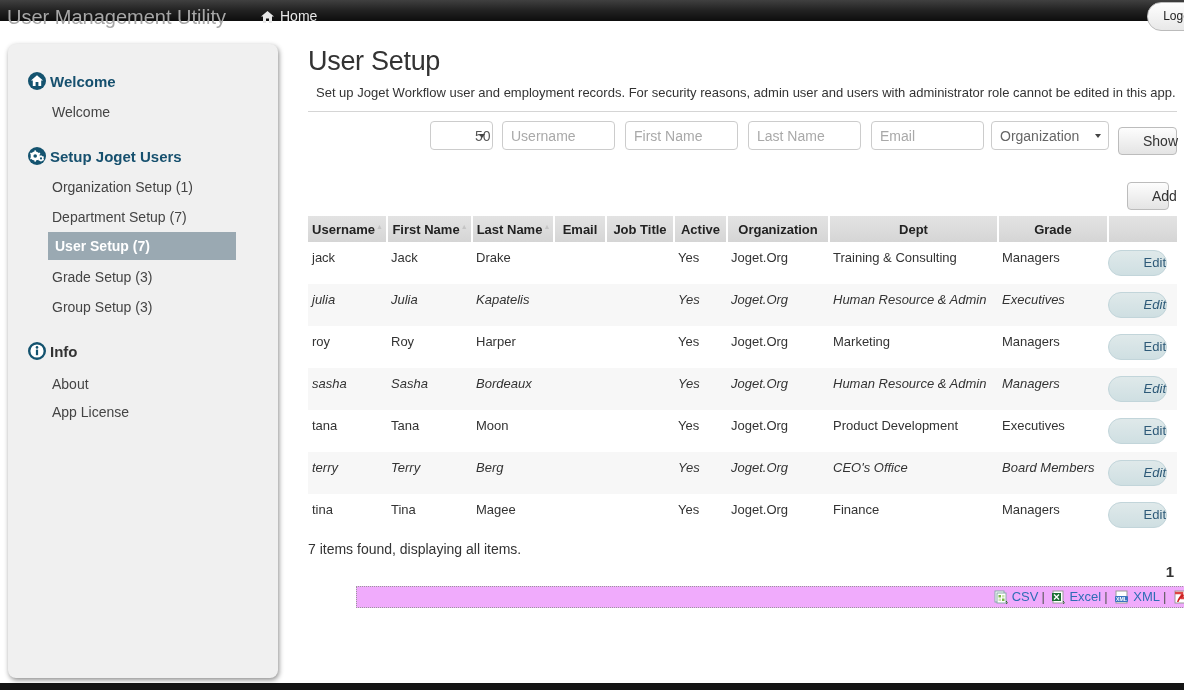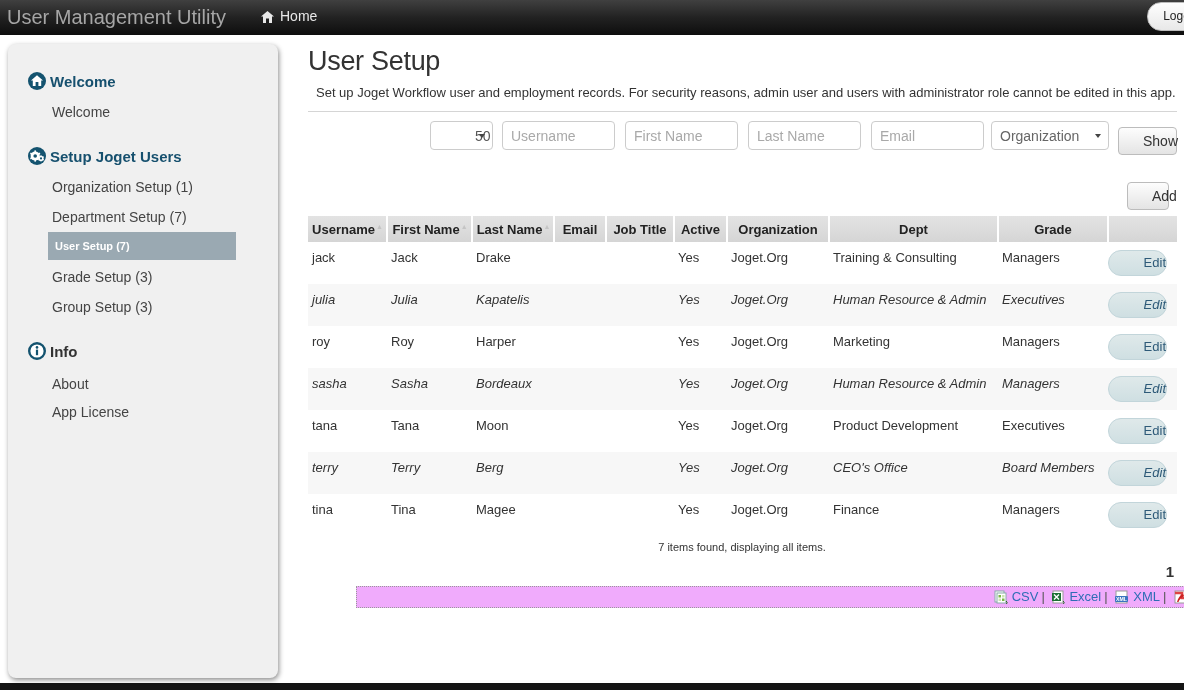--- a/index.html
+++ b/index.html
@@ -1,50 +1,50 @@
 <!DOCTYPE html>
 <html><head>
 <meta charset="utf-8">
 <style>
 * { margin:0; padding:0; box-sizing:border-box; }
 html,body { width:1184px; height:690px; background:#fff; font-family:"Liberation Sans",sans-serif; overflow:hidden; position:relative; }
-#topbar { position:absolute; left:0; top:0; width:1184px; height:35px; background:linear-gradient(#404040,#222 50%,#0d0d0d); }
+#topbar { position:absolute; left:0; top:0; width:1184px; height:21px; background:linear-gradient(#404040,#222 50%,#0d0d0d); }
 #topbar .title { position:absolute; left:7px; top:6px; font-size:20px; color:#a6a6a6; letter-spacing:0px; }
 #topbar .home { position:absolute; left:261px; top:8px; color:#e8e8e8; font-size:14px; }
 #topbar .home svg { vertical-align:-2px; margin-right:6px; }
 #logout { position:absolute; left:1109px; top:2px; width:69px; height:29px; background:linear-gradient(#fefefe,#e8e8e8); border:1px solid #bbb; border-radius:14px; font-size:12px; color:#222; text-align:center; line-height:26px;margin-left:38px; }
 #footbar { position:absolute; left:0; top:683px; width:1184px; height:7px; background:#141414; }
 
 #sidebar { position:absolute; left:8px; top:44px; width:270px; height:634px; background:#f0f0f0; border-radius:8px; box-shadow:1px 2px 5px rgba(0,0,0,0.45); }
 .mhead { position:absolute; left:42px; font-size:15px; font-weight:bold; color:#16506e; }
 .mhead.dark { color:#333; }
 .micon { position:absolute; left:20px; width:18px; height:18px; }
 .mitem { position:absolute; left:44px; font-size:14px; color:#444; }
-#selitem { position:absolute; left:40px; top:188px; width:188px; height:28px; background:#9aa9b2; color:#fff; font-weight:bold; font-size:11px; line-height:28px; padding-left:7px; }
+#selitem { position:absolute; left:40px; top:188px; width:188px; height:28px; background:#9aa9b2; color:#fff; font-weight:bold; font-size:14px; line-height:28px; padding-left:7px; }
 
 #h1 { position:absolute; left:308px; top:46px; font-size:27px; letter-spacing:-0.3px; color:#333; }
 #sub { position:absolute; left:316px; top:85px; font-size:13px; color:#333; }
 #hr1 { position:absolute; left:308px; top:111px; width:869px; height:1px; background:#d5d5d5; }
 .inp { position:absolute; top:121px; height:29px; border:1px solid #ccc; border-radius:4px; font-size:14px; color:#333; padding-left:8px; font-family:"Liberation Sans",sans-serif; }
 .inp::placeholder { color:#a9a9a9; opacity:1; }
 .sel { position:absolute; top:121px; height:29px; border:1px solid #ccc; border-radius:4px; background:#fff; font-size:14px; color:#555; padding-left:8px; font-family:"Liberation Sans",sans-serif; appearance:none; -webkit-appearance:none; }
 .selarrow { position:absolute; top:134px; width:0; height:0; border-left:3.5px solid transparent; border-right:3.5px solid transparent; border-top:4.5px solid #444; pointer-events:none; }
 .btn { position:absolute; background:linear-gradient(#fdfdfd,#e4e4e4); border:1px solid #bcbcbc; border-radius:4px; font-size:14px; color:#333; text-align:center;padding-left:24px; }
 #show { left:1118px; top:127px; width:59px; height:28px; line-height:26px; }
 #add { left:1127px; top:182px; width:42px; height:28px; line-height:26px; }
 
 #tbl { position:absolute; left:308px; top:216px; width:869px; border-collapse:collapse; table-layout:fixed; }
 #tbl th { height:26px; background:linear-gradient(#e3e3e3,#d5d5d5); font-size:13px; font-weight:bold; color:#222; text-align:center; border-right:2px solid #fff; border-left:1px solid #c9c9c9; overflow:hidden; white-space:nowrap; }
 #tbl th:first-child { border-left:none; }
 #tbl th:last-child { border-right:none; }
 #tbl td { height:42px; font-size:13px; color:#333; padding-left:4px; overflow:hidden; white-space:nowrap; vertical-align:top; padding-top:8px; }
 #tbl tr.alt td { background:#f7f7f7;font-style:italic; }
 .sortarr { font-size:7px; color:#c4c4c4; vertical-align:5px; margin-left:1px; letter-spacing:-1px; }
 .editbtn { display:block; width:59px; height:26px; margin-left:-4px; margin-top:0px; background:linear-gradient(#dfe9ea,#cfdfe2); border:1px solid #c2d5da; border-radius:13px; font-size:13px; color:#2e5a78; text-align:right; line-height:24px; }
-#found { position:absolute; left:308px; top:541px; width:868px; text-align:center; font-size:11px; color:#333; }
+#found { position:absolute; left:308px; top:541px; width:868px; text-align:left; font-size:14px; color:#333; }
 #pg1 { position:absolute; left:308px; top:563px; width:866px; text-align:right; font-size:15px; font-weight:bold; color:#333; }
 #export { position:absolute; left:308px; top:586px; width:869px; height:22px; background:#f0abfc; border:1px dotted #9a9a9a; font-size:13px; color:#2f6db5; text-align:right; padding-right:7px; line-height:20px;margin-left:48px; }
 #export .sep { color:#555; margin:0 3px; }
 #export svg { vertical-align:-3px; margin-right:4px; }
 #export a { color:#2f6db5; text-decoration:none; }
 </style>
 </head>
 <body>
 <div id="topbar">
   <span class="title">User Management Utility</span>

